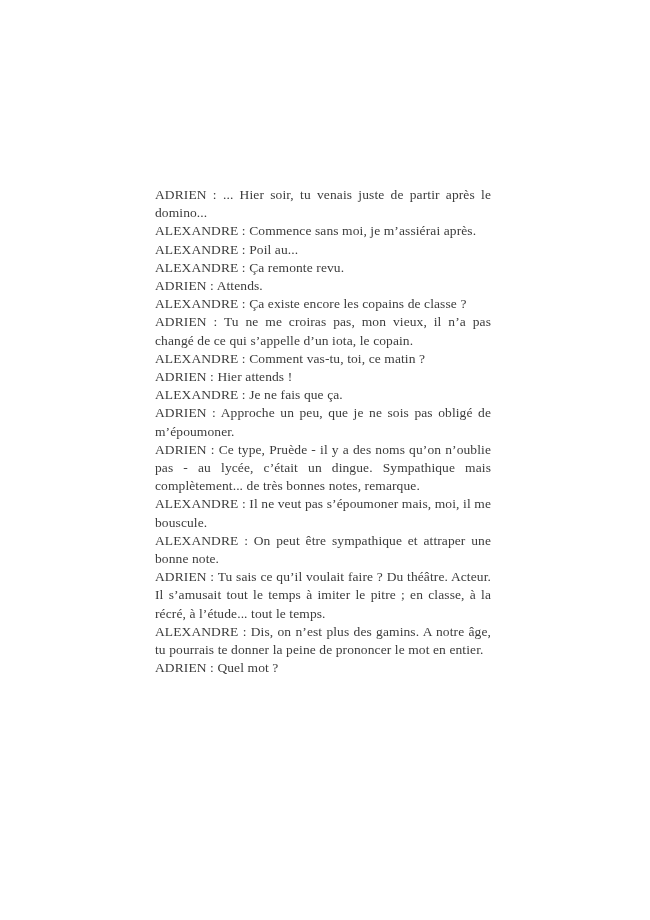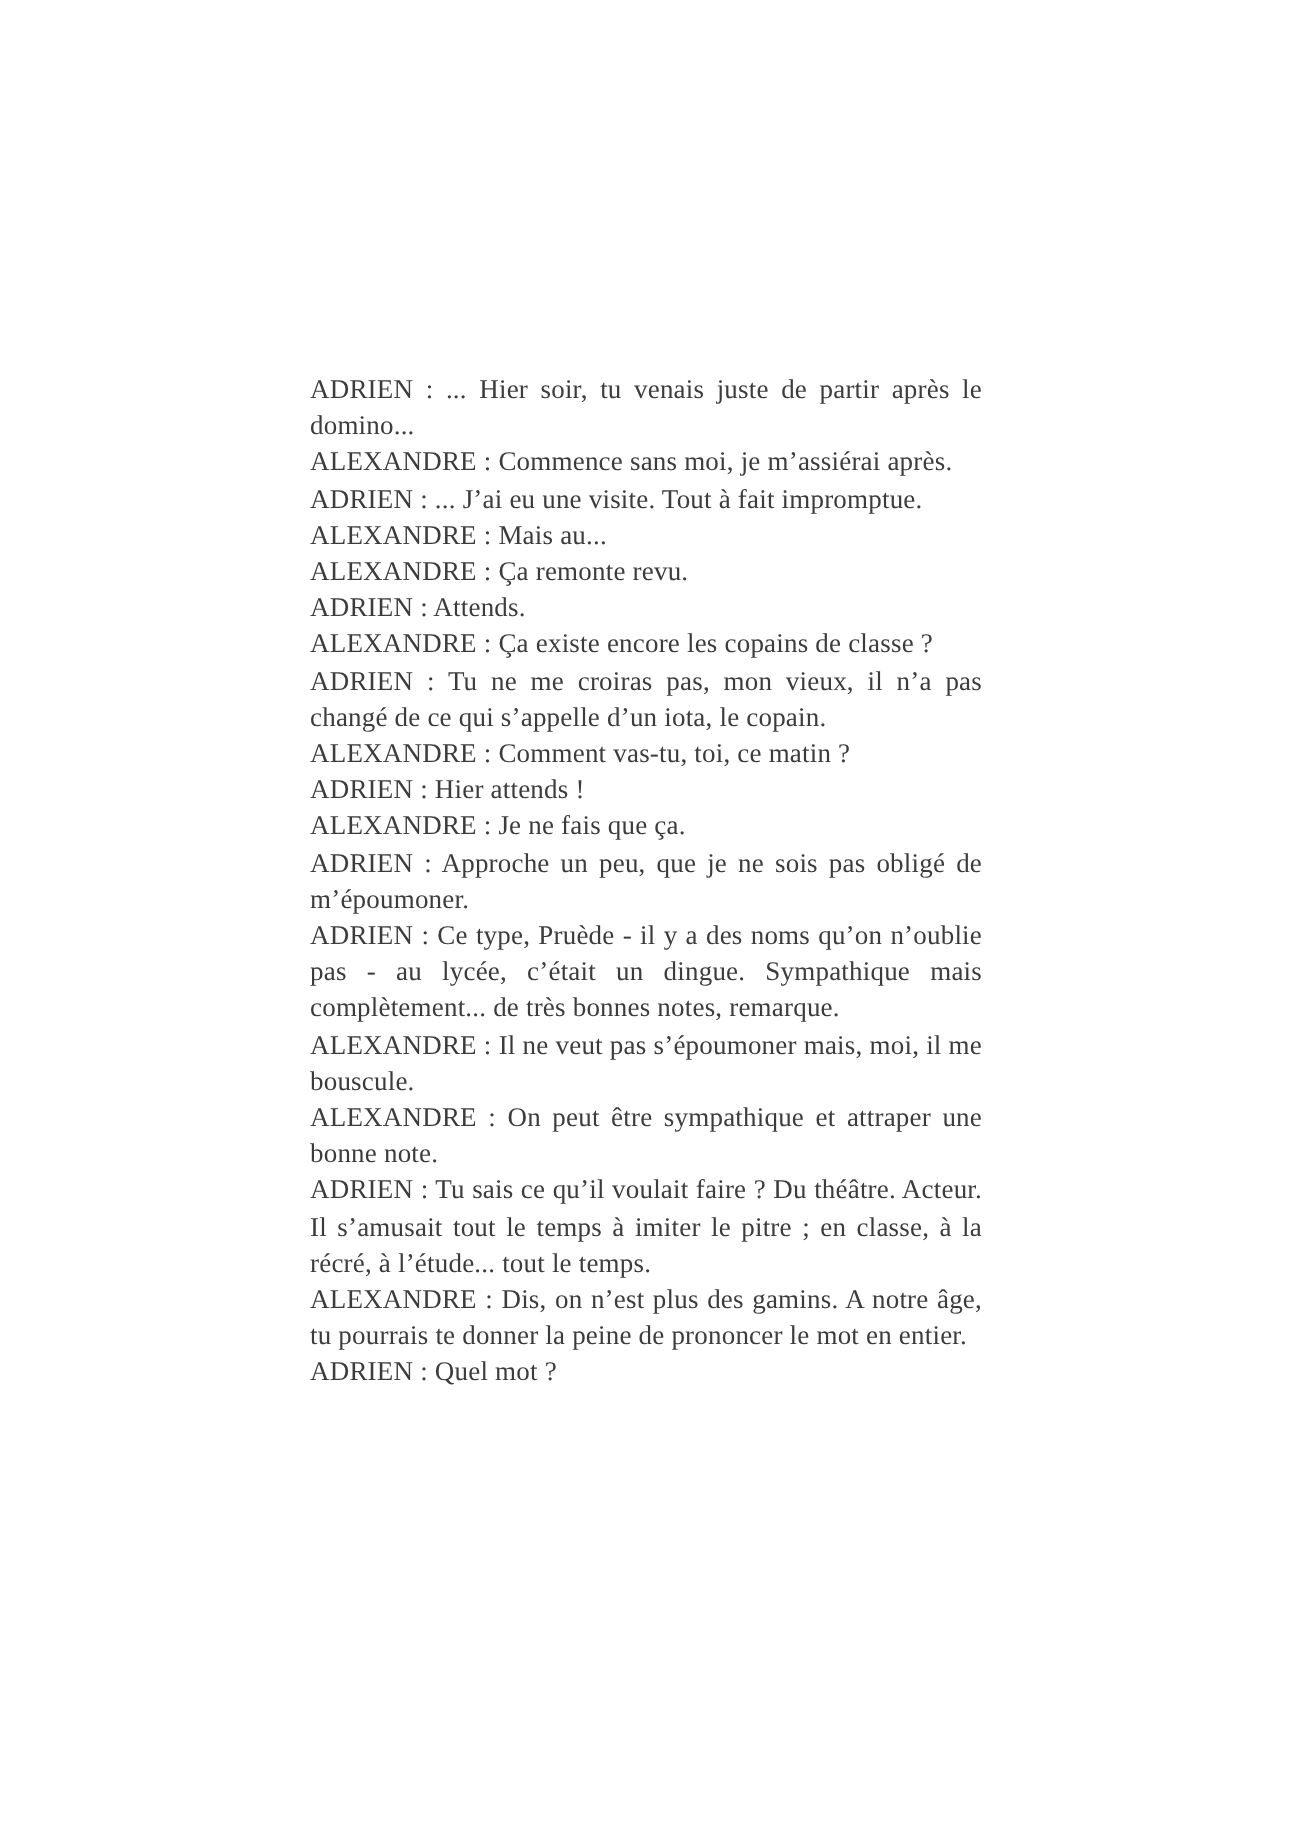--- a/index.html
+++ b/index.html
@@ -46,23 +46,22 @@
 </style>
 </head>
 <body>
 
 <main class="book-page">
   <section class="dialogue-block">
   <p class="speech"><span class="speaker">ADRIEN</span><span> : </span><span>... Hier soir, tu venais juste de partir après le domino...</span></p>
 
   <p class="speech"><span class="speaker">ALEXANDRE</span><span> : </span><span>Commence sans moi, je m’assiérai après.</span></p>
 
-  <p class="speech"><span class="speaker">ADRIEN</span><span> : </span><span>... J’ai eu une visite. Tout à fait impromptue.</span></p>
 
-  <p class="speech"><span class="speaker">ALEXANDRE</span><span> : </span><span>Mais au...</span></p>
+  <p class="speech"><span class="speaker">ALEXANDRE</span><span> : </span><span>Poil au...</span></p>
 
 
   <p class="speech"><span class="speaker">ALEXANDRE</span><span> : </span><span>Ça remonte revu.</span></p>
 
   <p class="speech"><span class="speaker">ADRIEN</span><span> : </span><span>Attends.</span></p>
 
   <p class="speech"><span class="speaker">ALEXANDRE</span><span> : </span><span>Ça existe encore les copains de classe ?</span></p>
 
   <p class="speech"><span class="speaker">ADRIEN</span><span> : </span><span>Tu ne me croiras pas, mon vieux, il n’a pas changé de ce qui s’appelle d’un iota, le copain.</span></p>
 

